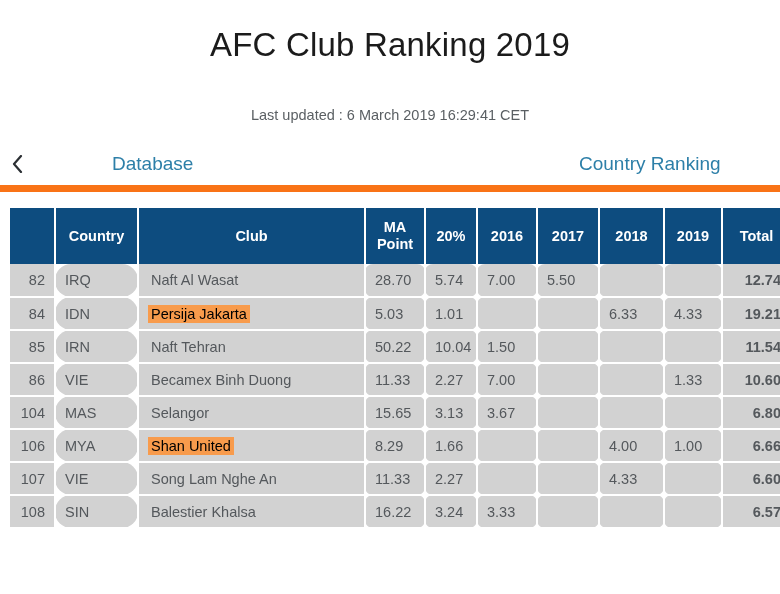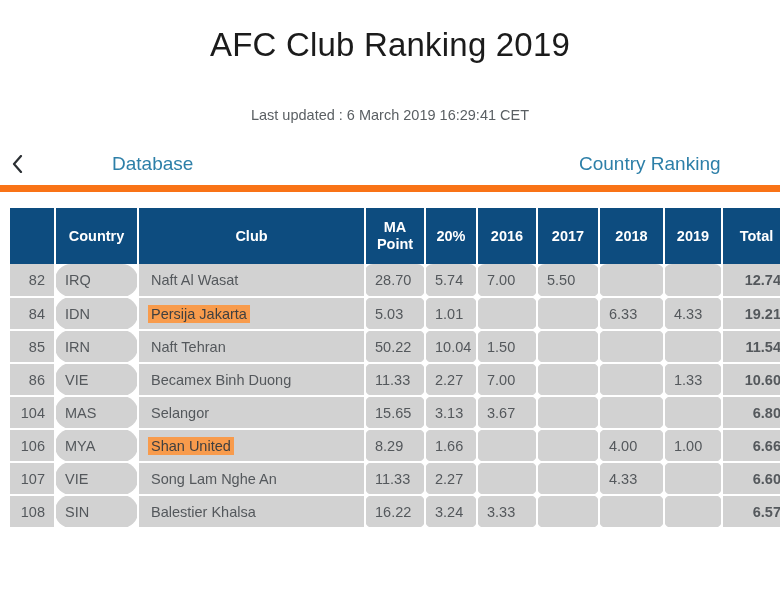--- a/index.html
+++ b/index.html
@@ -144,21 +144,21 @@
 
   td.cell-rank    { text-align: right; }
   td.cell-country { text-align: left; border-radius: 16px; }
   td.cell-club    { text-align: left; }
   td.cell-num     { text-align: left; border-radius: 8px; }
   td.cell-total   { text-align: right; font-weight: 700; color: #35393d; }
 
   .club-name { display: inline-block; padding: 1px 3px; }
   .club-name.highlight {
     background: #f89b4c;
-    color: #404040;
+    color: #000000;
     font-weight: 400;
     text-align: center;
   }
 </style>
 </head>
 <body>
 
 <div id="page">
 
   <h1 class="page-title">AFC Club Ranking 2019</h1>

